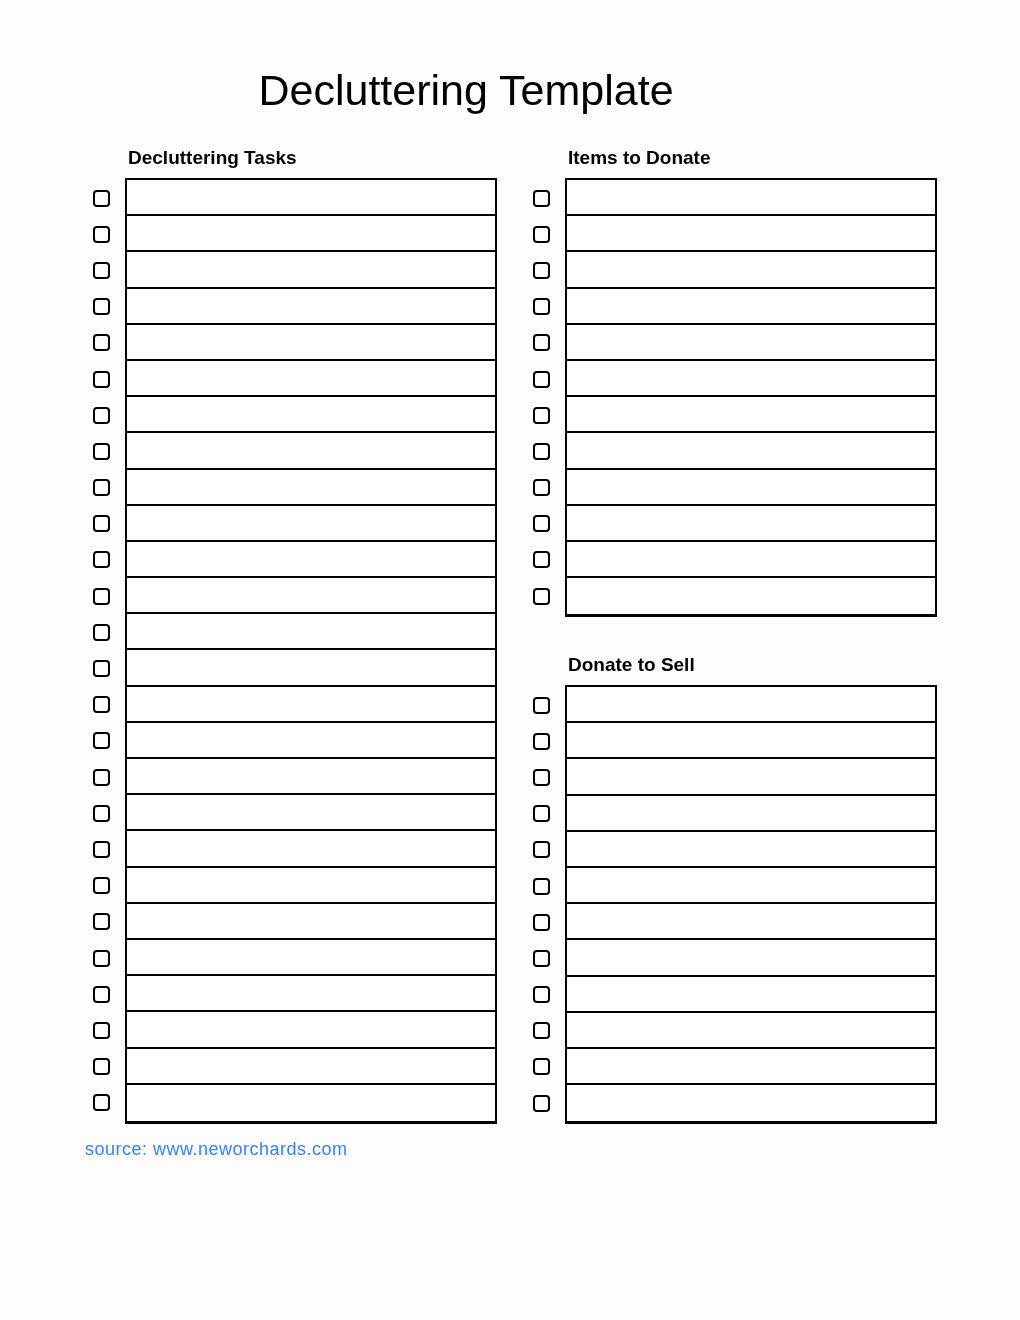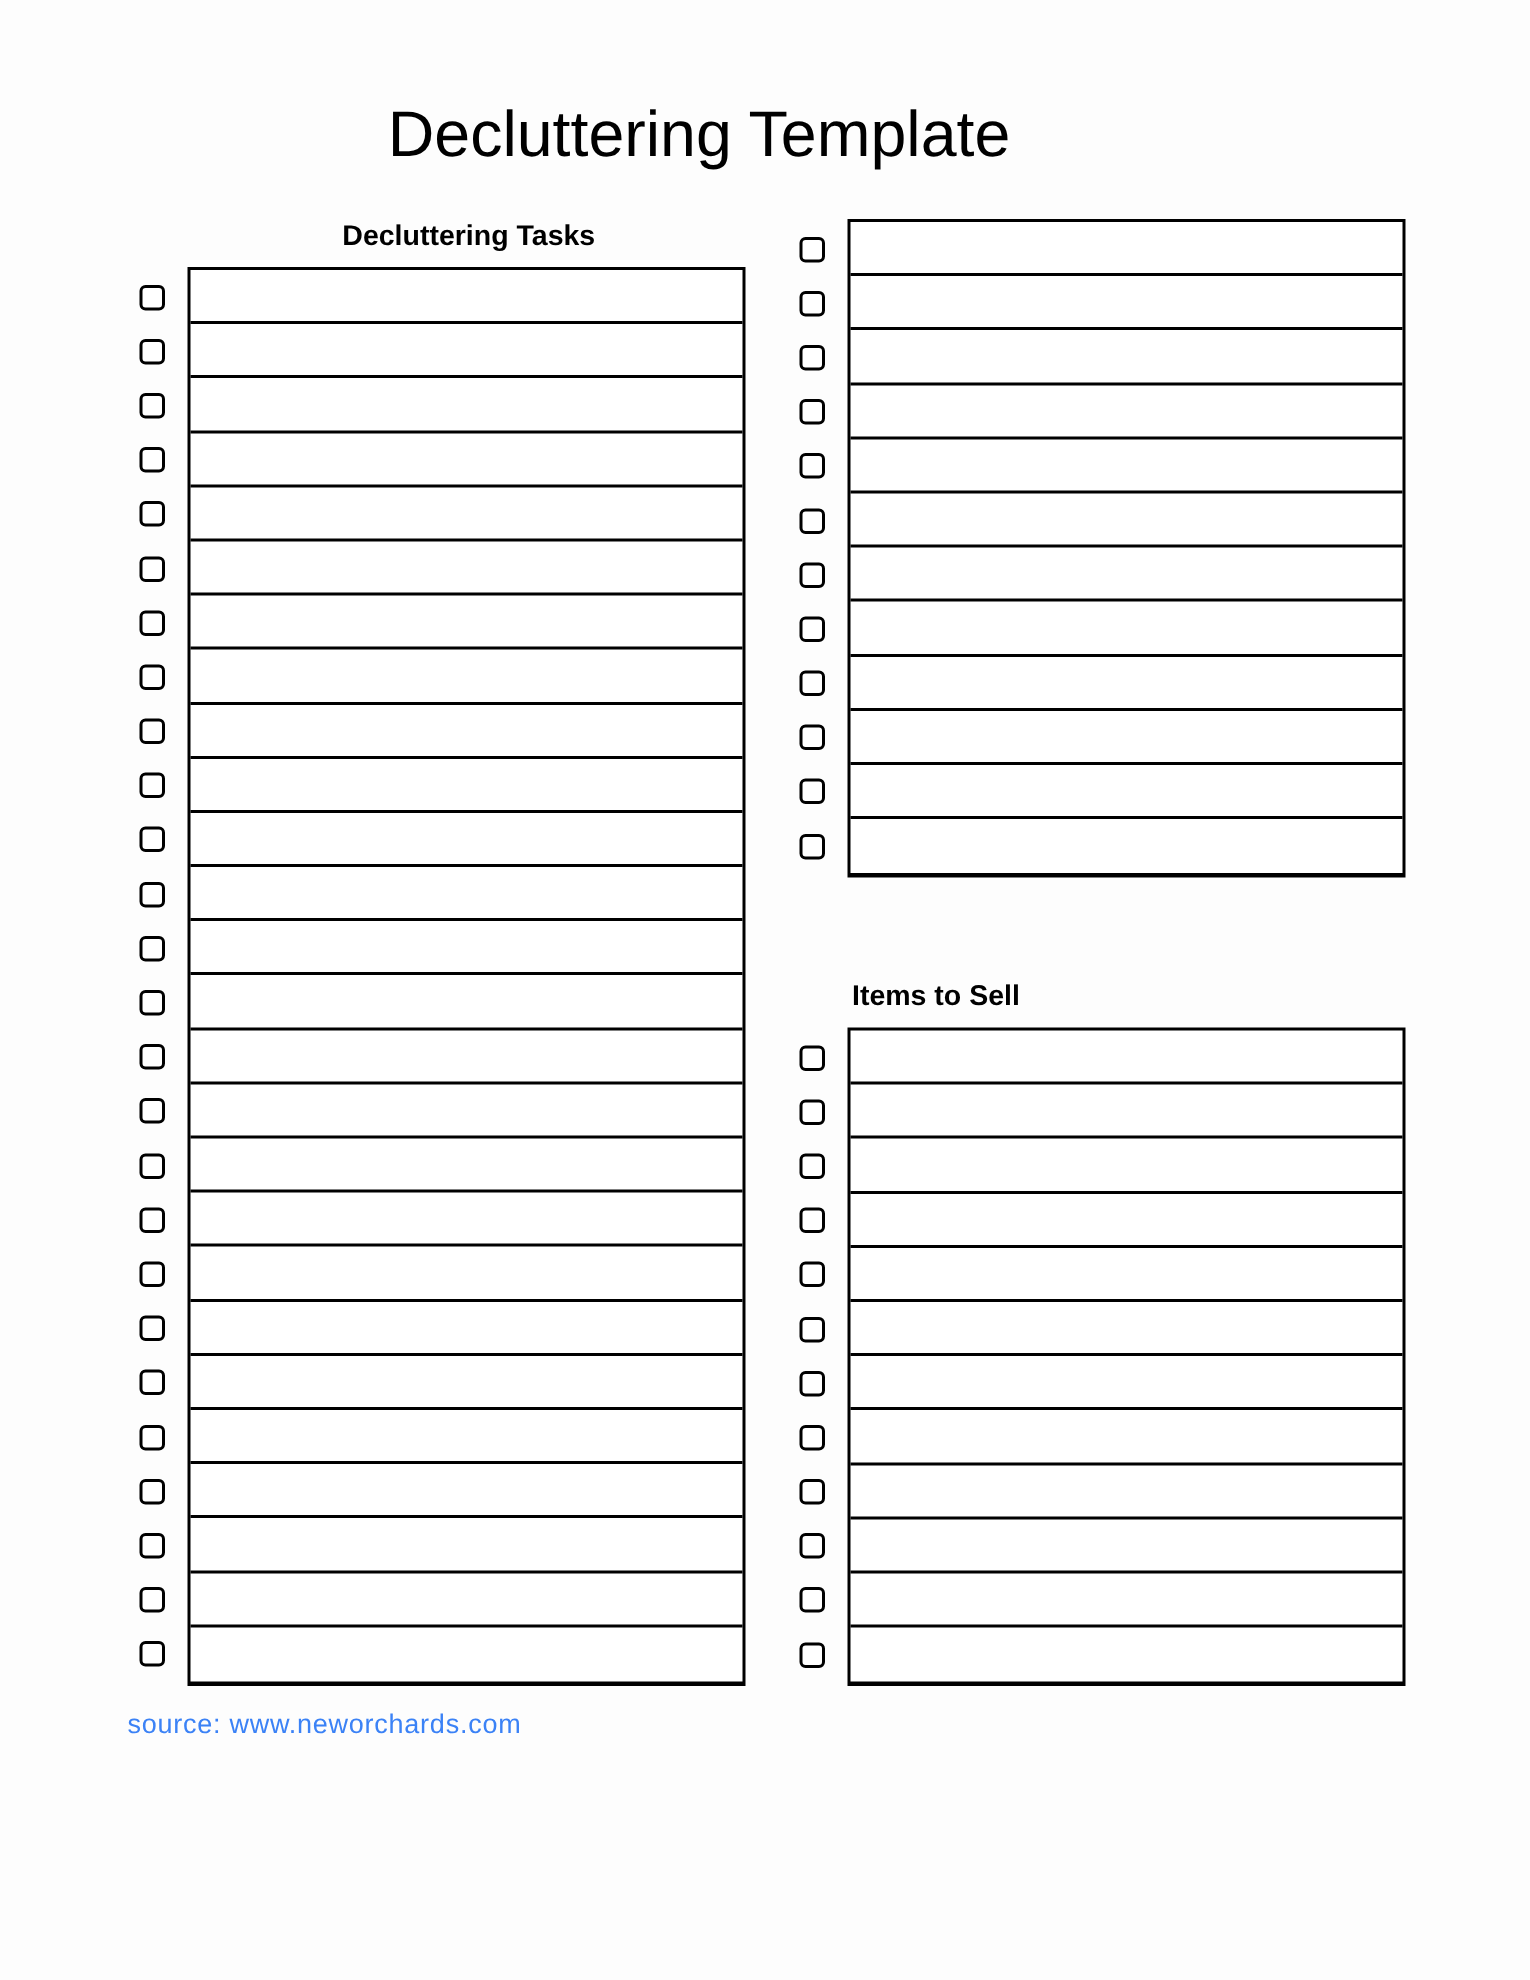--- a/index.html
+++ b/index.html
@@ -73,21 +73,21 @@
     flex: none;
   }
   .row {
     height: 36.2px;
     box-sizing: border-box;
     border-bottom: 2px solid #000;
   }
   .row:last-child {
     border-bottom: none;
   }
-  #sec-0 { left: 93px;  top: 146px; text-align: center; }
+  #sec-0 { left: 93px;  top: 146px; }
   #sec-1 { left: 533px; top: 146px; }
   #sec-2 { left: 533px; top: 653px; }
   .footer {
     position: absolute;
     left: 85px;
     top: 1139px;
     font-size: 18px;
     color: #3b82f6;
     letter-spacing: 0.5px;
   }
@@ -207,20 +207,21 @@
           <div class="row"></div>
           <div class="row"></div>
           <div class="row"></div>
           <div class="row"></div>
           <div class="row"></div>
         </div>
     </div>
   </div>
 
   <div class="section" id="sec-1">
+    <h2 class="sec-title">Items to Donate</h2>
     <div class="list">
       <div class="cb-col">
           <div class="cb-cell">
             <span class="checkbox"></span>
           </div>
           <div class="cb-cell">
             <span class="checkbox"></span>
           </div>
           <div class="cb-cell">
             <span class="checkbox"></span>
@@ -264,21 +265,21 @@
           <div class="row"></div>
           <div class="row"></div>
           <div class="row"></div>
           <div class="row"></div>
           <div class="row"></div>
         </div>
     </div>
   </div>
 
   <div class="section" id="sec-2">
-    <h2 class="sec-title">Items to Sell</h2>
+    <h2 class="sec-title">Donate to Sell</h2>
     <div class="list">
       <div class="cb-col">
           <div class="cb-cell">
             <span class="checkbox"></span>
           </div>
           <div class="cb-cell">
             <span class="checkbox"></span>
           </div>
           <div class="cb-cell">
             <span class="checkbox"></span>

